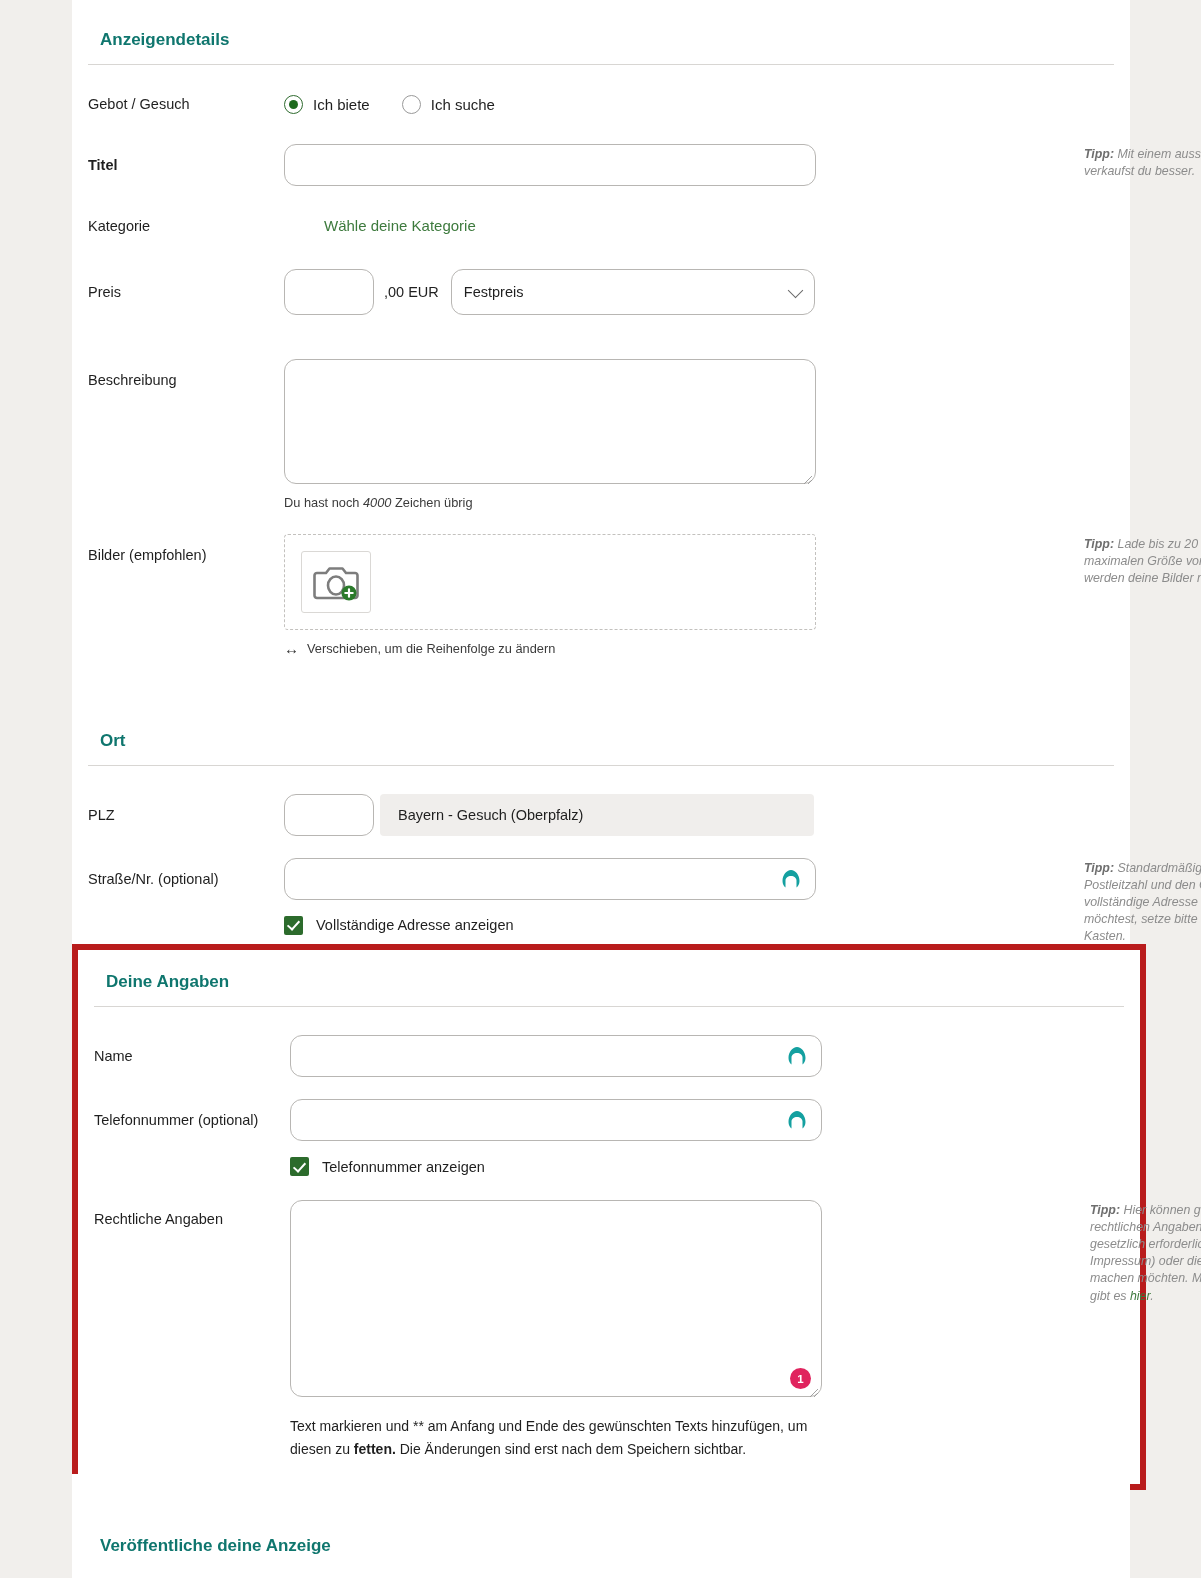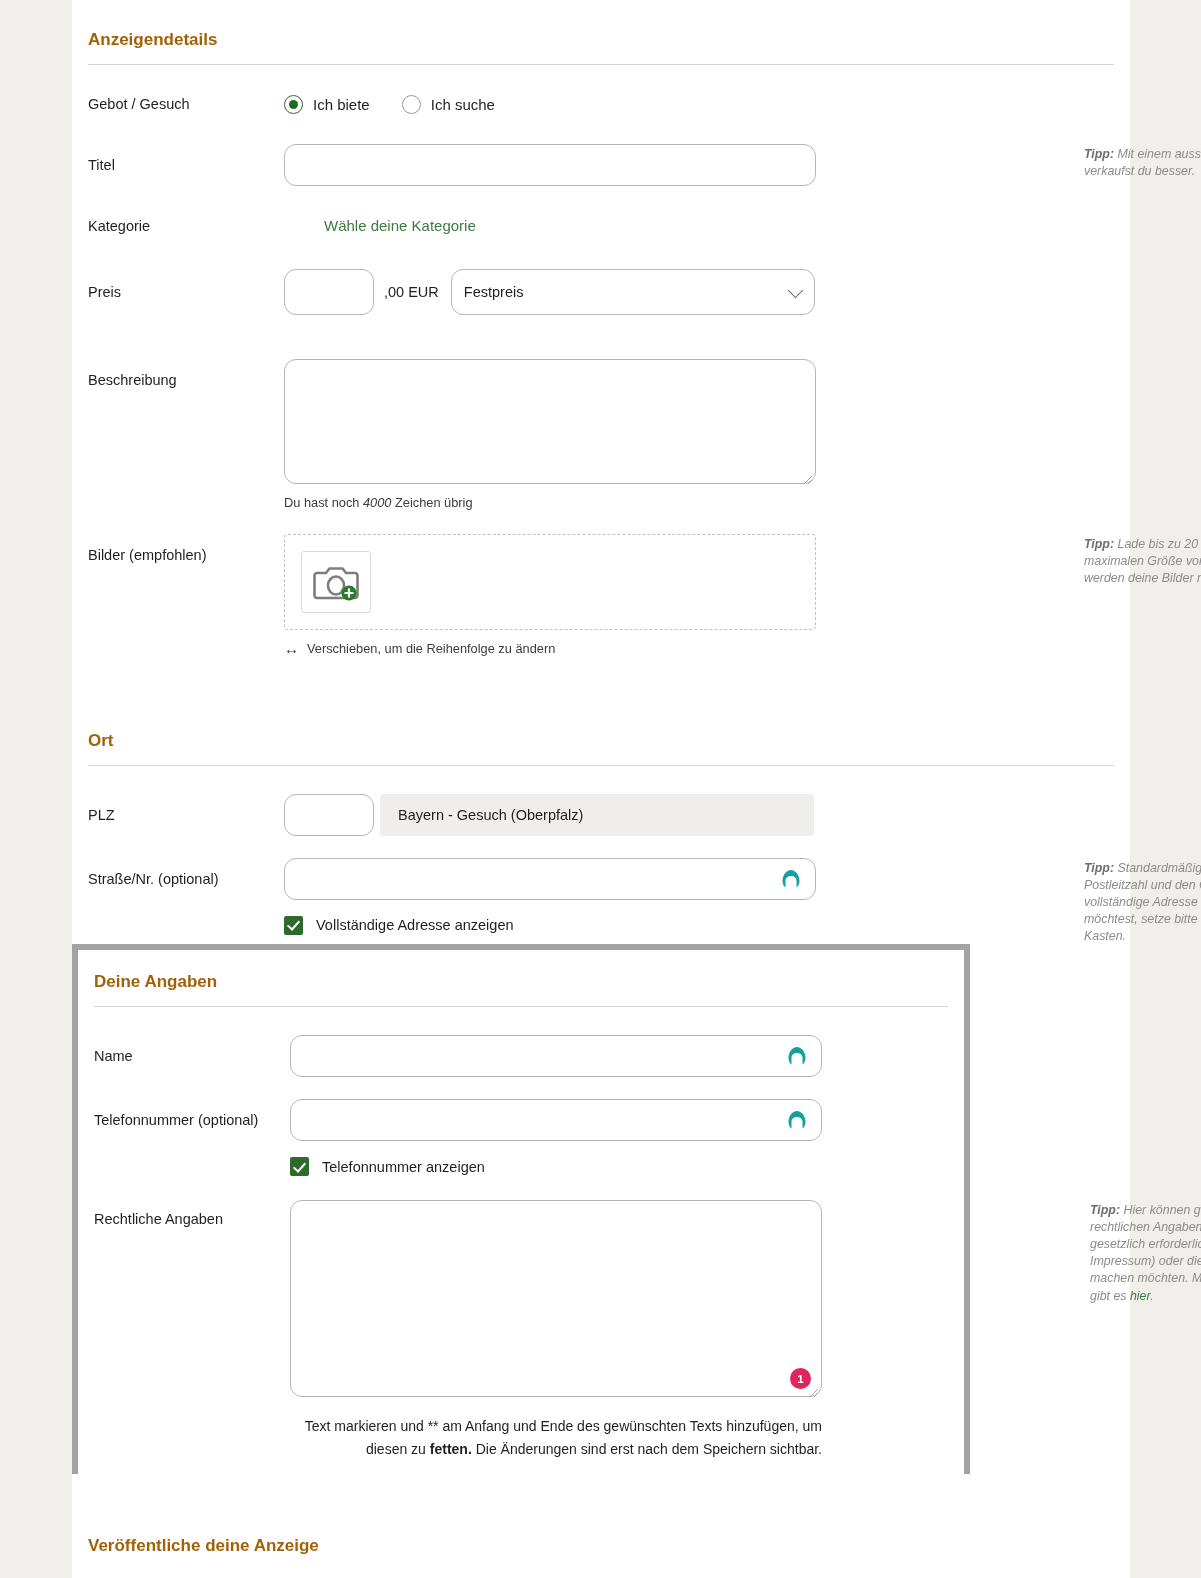--- a/index.html
+++ b/index.html
@@ -20,23 +20,23 @@
     width: 1058px;
     background: #ffffff;
     min-height: 1578px;
   }
 
   
   .block { padding: 0 16px; }
   .section-title {
     font-size: 17px;
     font-weight: bold;
-    color: #a16207;
+    color: #0f766e;
     padding: 30px 0 14px 0;
-    margin: 0 0 0 0;
+    margin: 0 0 0 12px;
   }
   .hr { height:1px; background:#d8d6d3; margin: 0 0 0 0; }
 
   .row { display: flex; align-items: flex-start; position: relative; }
   .label {
     width: 196px;
     flex: 0 0 196px;
     font-size: 14.5px;
     color: #1f1f1f;
     line-height: 1.3;
@@ -166,22 +166,22 @@
     content:""; position:absolute; left:6px; top:2.5px;
     width:5px; height:10px; border-right:2.4px solid #fff; border-bottom:2.4px solid #fff;
     transform: rotate(42deg);
   }
   .cb-label { font-size:14.5px; }
 
   
   .highlight {
     position: absolute;
     left: 72px;
-    width: 898px;
-    border: 6px solid #a3a3a3;
+    width: 1074px;
+    border: 6px solid #b91c1c;
     background: #ffffff;
   }
 
   
   .ta-wrap { position:relative; width:532px; }
   .badge {
     position:absolute;
     right: 11px; bottom: 12px;
     width: 21px; height: 21px; border-radius:50%;
     background:#e0245e; color:#fff;
@@ -191,21 +191,20 @@
   .resize-grip {
     position:absolute; right:3px; bottom:3px; width:10px; height:10px;
     pointer-events:none;
   }
   .format-note {
     width: 532px;
     font-size: 14px;
     line-height: 1.62;
     color:#1f1f1f;
     margin-top: 14px;
-    text-align: right;
   }
   .format-note b { font-weight:bold; }
 </style>
 </head>
 <body>
 
 <div class="page">
   <div class="content-col">
 
     <div class="block">
@@ -218,21 +217,21 @@
           <div class="radio-row">
             <div class="radio on"></div>
             <span class="radio-label">Ich biete</span>
             <div class="radio off"></div>
             <span class="radio-label">Ich suche</span>
           </div>
         </div>
       </div>
 
       <div class="row" style="margin-top:30px;">
-        <div class="label" style="padding-top:12px;">Titel</div>
+        <div class="label" style="padding-top:12px;font-weight:bold;">Titel</div>
         <div class="field">
           <input class="inp inp-wide" type="text" value="" style="">
           <div class="tip" style="top:2px;">
             <b>Tipp:</b><span> Mit einem aussagekräftigen Titel verkaufst du besser.</span>
           </div>
         </div>
       </div>
 
       <div class="row" style="margin-top:31px;gap:40px;">
         <div class="label">Kategorie</div>

